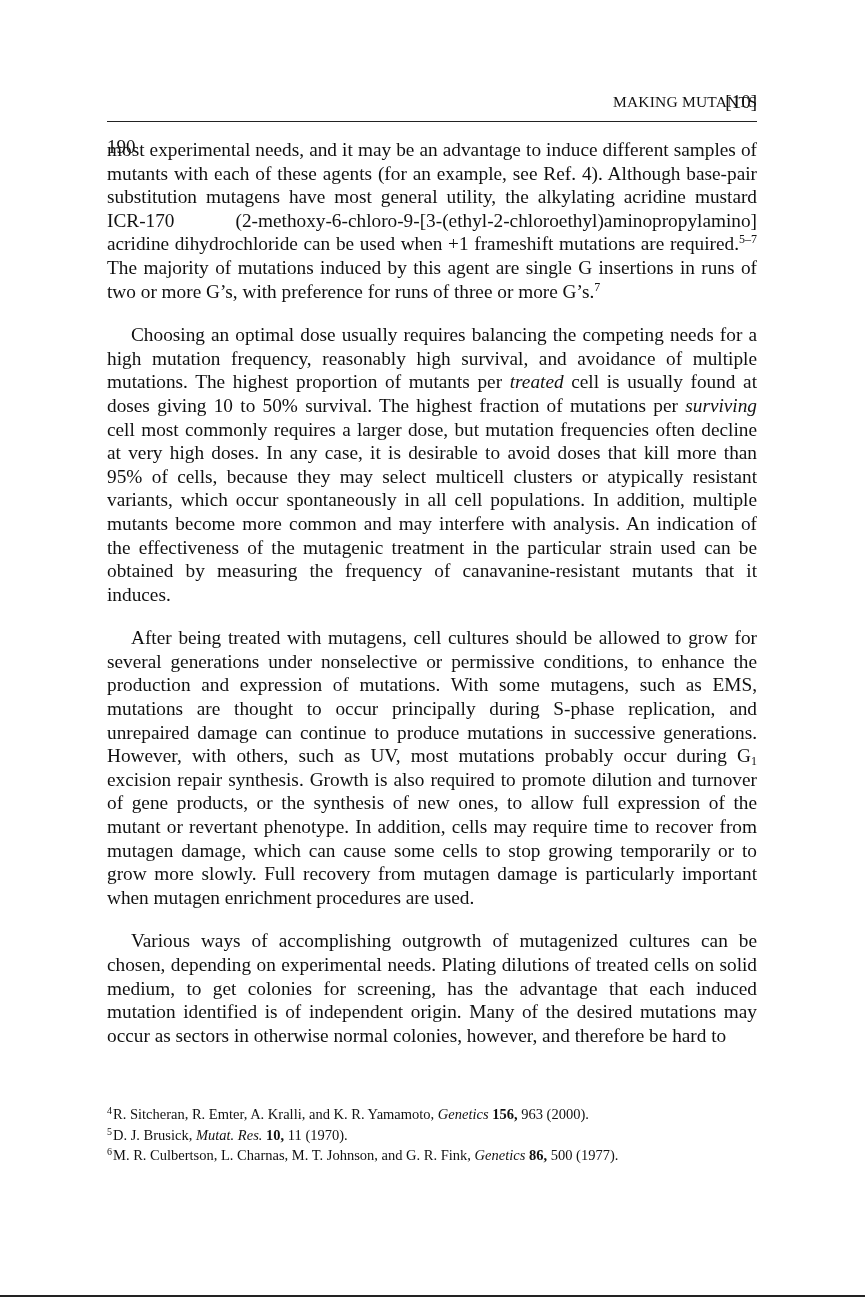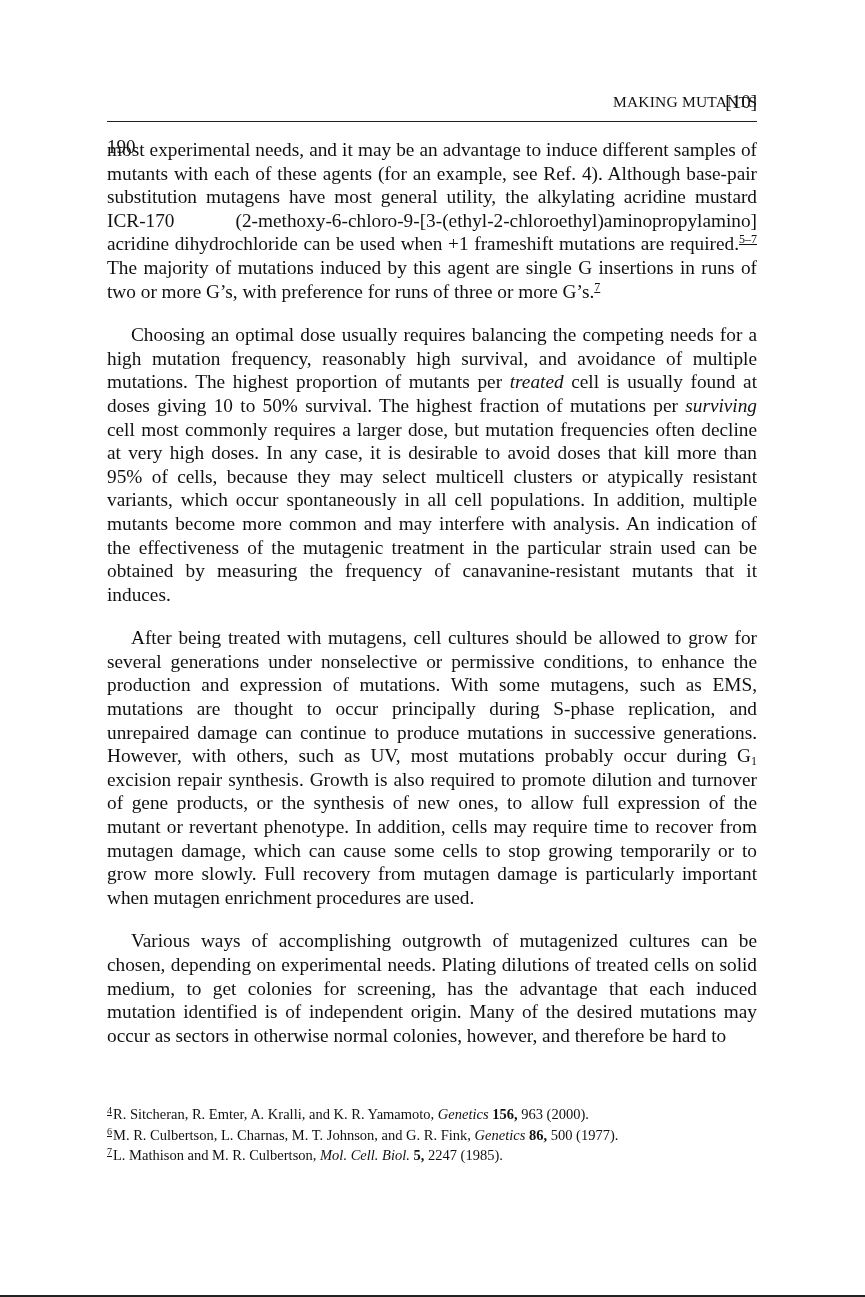--- a/index.html
+++ b/index.html
@@ -13,21 +13,21 @@
       font-size: 19px; line-height: 24px;
     }
     .rh-page { position: absolute; left: 0; top: 0; margin-top: 45px; }
     .rh-title { position: absolute; left: 0; right: 0; text-align: right; font-size: 15.5px; letter-spacing: 0.2px; }
     .rh-section { position: absolute; right: 0; top: 0; }
     .head-rule { position: absolute; top: 121px; left: 0; width: 650px; height: 0; border-top: 1.6px solid #222; }
     .body { position: absolute; top: 138px; left: 0; width: 650px; font-size: 19.3px; line-height: 23.6px; }
     .body p { margin: 0; text-align: justify; hyphens: none; }
     .body p.indent { text-indent: 24px; margin-top: 20px; }
     .section-heading { margin: 23.6px 0 23.6px 0; font-style: italic; font-size: 19.3px; line-height: 23.6px; }
-    sup { font-size: 12px; line-height: 0; vertical-align: 7px; text-decoration: underline; }
+    sup { font-size: 12px; line-height: 0; vertical-align: 7px; }
     sub { font-size: 12px; line-height: 0; vertical-align: -3px; }
     .footnotes { position: absolute; top: 1104px; left: 0; width: 650px; font-size: 14.5px; line-height: 20.7px; }
     .fn { margin: 0; padding-left: 0; }
     .fn sup { font-size: 10px; vertical-align: 5px; margin-right: 1px; }
     .scan-edge { position: absolute; left: 0; bottom: 0; width: 865px; height: 2px; background: #222; }
     i { font-style: italic; }
     b { font-weight: bold; }
   </style>
 </head>
 <body>
@@ -46,17 +46,17 @@
         <p class="indent"><span>Choosing an optimal dose usually requires balancing the competing needs for a high mutation frequency, reasonably high survival, and avoidance of multiple mutations. The highest proportion of mutants per </span><i>treated</i><span> cell is usually found at doses giving 10 to 50% survival. The highest fraction of mutations per </span><i>surviving</i><span> cell most commonly requires a larger dose, but mutation frequencies often decline at very high doses. In any case, it is desirable to avoid doses that kill more than 95% of cells, because they may select multicell clusters or atypically resistant variants, which occur spontaneously in all cell populations. In addition, multiple mutants become more common and may interfere with analysis. An indication of the effectiveness of the mutagenic treatment in the particular strain used can be obtained by measuring the frequency of canavanine-resistant mutants that it induces.</span></p>
       </div>
     <div id="section-paras">
         <p class="indent"><span>After being treated with mutagens, cell cultures should be allowed to grow for several generations under nonselective or permissive conditions, to enhance the production and expression of mutations. With some mutagens, such as EMS, mutations are thought to occur principally during S-phase replication, and unrepaired damage can continue to produce mutations in successive generations. However, with others, such as UV, most mutations probably occur during G</span><sub>1</sub><span> excision repair synthesis. Growth is also required to promote dilution and turnover of gene products, or the synthesis of new ones, to allow full expression of the mutant or revertant phenotype. In addition, cells may require time to recover from mutagen damage, which can cause some cells to stop growing temporarily or to grow more slowly. Full recovery from mutagen damage is particularly important when mutagen enrichment procedures are used.</span></p>
         <p class="indent"><span>Various ways of accomplishing outgrowth of mutagenized cultures can be chosen, depending on experimental needs. Plating dilutions of treated cells on solid medium, to get colonies for screening, has the advantage that each induced mutation identified is of independent origin. Many of the desired mutations may occur as sectors in otherwise normal colonies, however, and therefore be hard to</span></p>
       </div>
   </div>
 
   <div class="footnotes" id="footnotes">
       <p class="fn"><sup>4</sup><span>R. Sitcheran, R. Emter, A. Kralli, and K. R. Yamamoto, </span><i>Genetics</i><span> </span><b>156,</b><span> 963 (2000).</span></p>
+      <p class="fn"><sup>5</sup><span>D. J. Brusick, </span><i>Mutat. Res.</i><span> </span><b>10,</b><span> 11 (1970).</span></p>
       <p class="fn"><sup>6</sup><span>M. R. Culbertson, L. Charnas, M. T. Johnson, and G. R. Fink, </span><i>Genetics</i><span> </span><b>86,</b><span> 500 (1977).</span></p>
-      <p class="fn"><sup>7</sup><span>L. Mathison and M. R. Culbertson, </span><i>Mol. Cell. Biol.</i><span> </span><b>5,</b><span> 2247 (1985).</span></p>
     </div>
 </div>
 <div class="scan-edge"></div>
 
 </body></html>

